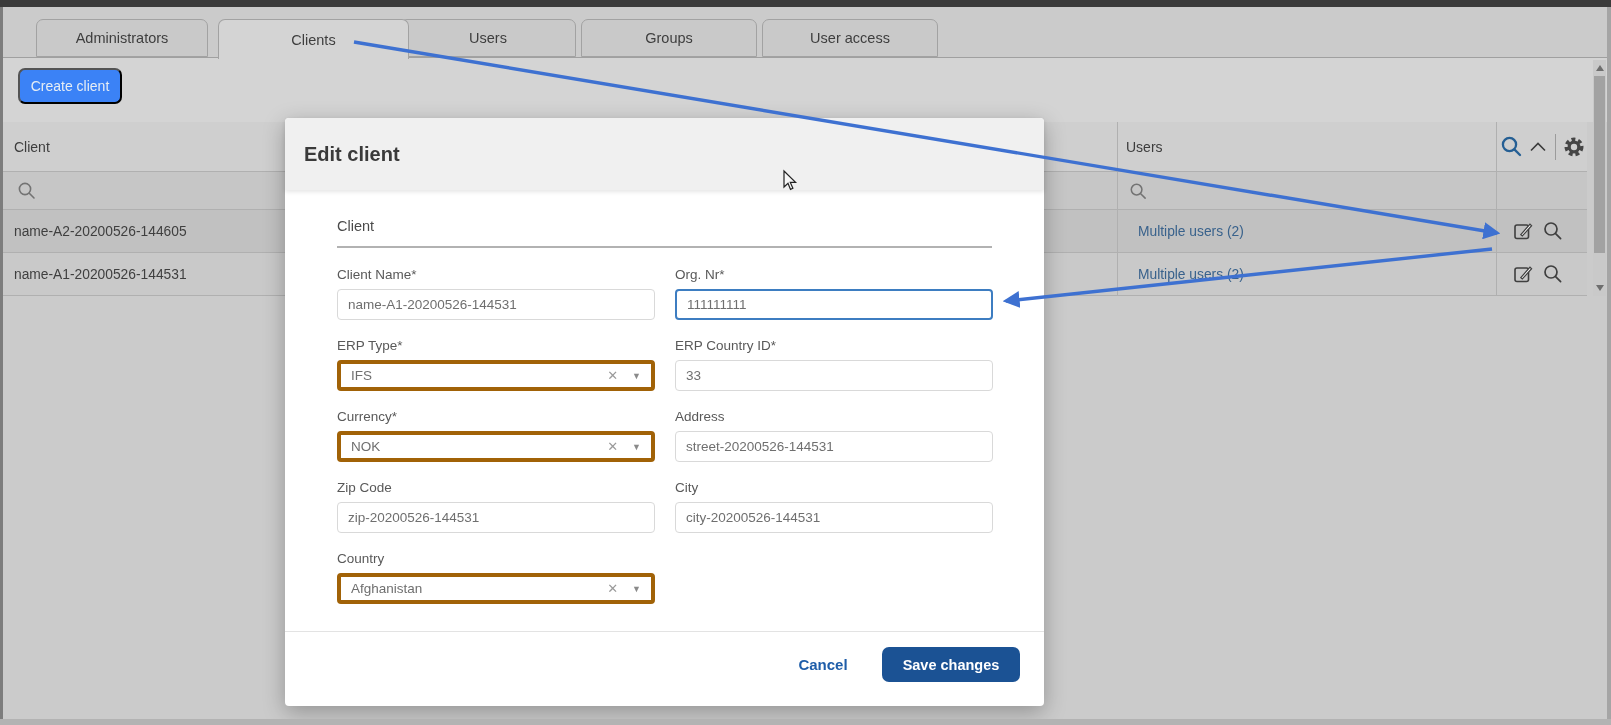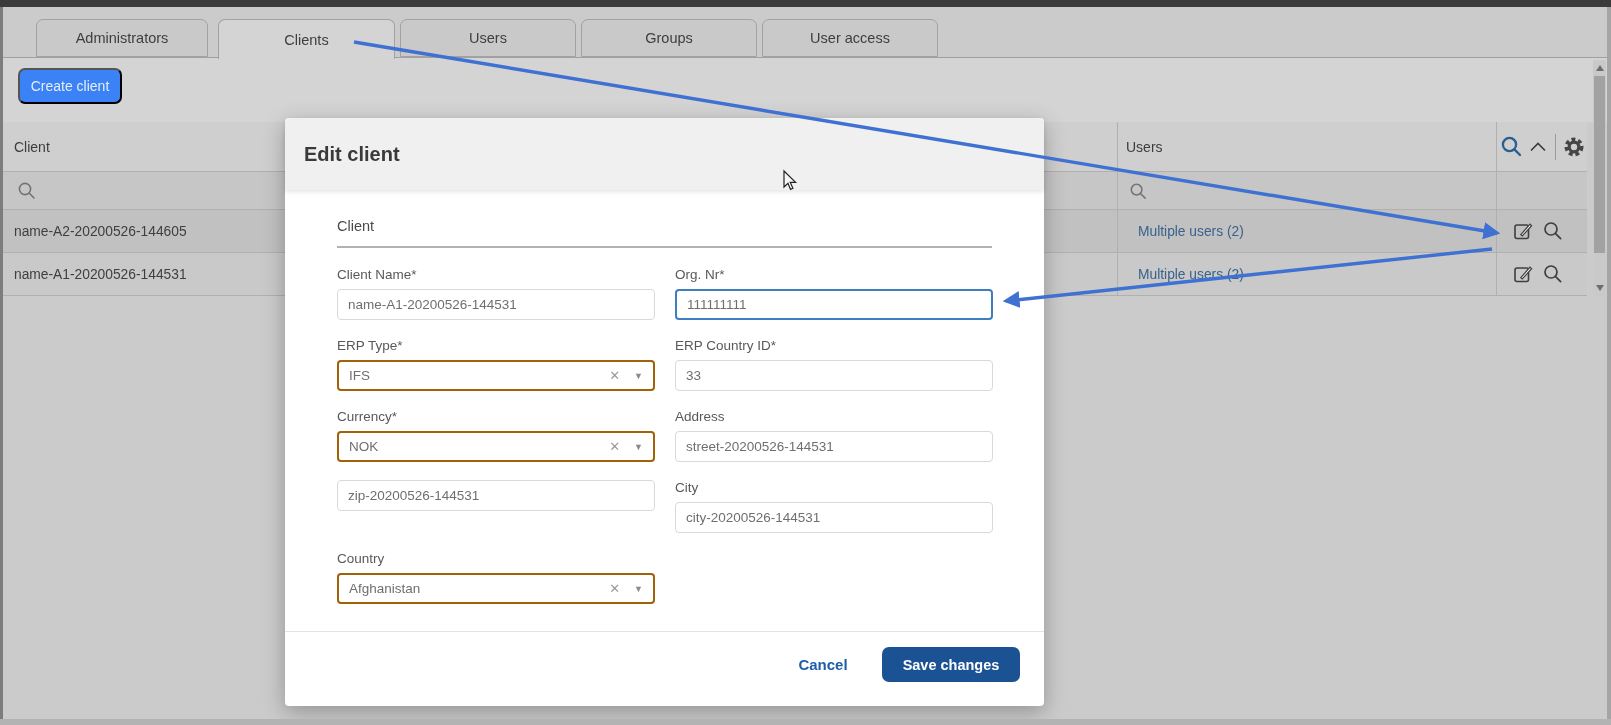--- a/index.html
+++ b/index.html
@@ -12,21 +12,21 @@
   .frame-right  { position:absolute; right:0; top:7px; width:4px; height:718px; background:#a5a5a5; z-index:60; }
   .frame-bottom { position:absolute; left:0; bottom:0; width:1611px; height:6px; background:#b3b3b3; z-index:60; }
 
   
   .tabbar-line { position:absolute; left:3px; top:57px; width:1604px; height:1px; background:#a0a0a0; z-index:1; }
   .tab { position:absolute; top:19px; height:38px; background:#c9c9c9; border:1px solid #a2a2a2;
          border-radius:7px 7px 0 0; display:flex; align-items:center; justify-content:center;
          font-size:14.5px; color:#3e3e3e; cursor:pointer; z-index:2;margin-left:20px; }
   .tab.active { background:#d4d4d4; height:40px; border-bottom:none; z-index:3; }
   .tab-administrators { left:16px;  width:172px; }
-  .tab-clients        { left:198px; width:177px; }
+  .tab-clients        { left:198px; width:191px; }
   .tab-users          { left:380px; width:176px; }
   .tab-groups         { left:561px; width:176px; }
   .tab-useraccess     { left:742px; width:176px; }
 
   .toolbar-strip { position:absolute; left:3px; top:58px; width:1604px; height:64px; background:#d4d4d4; z-index:1; }
   .btn-create { position:absolute; left:18px; top:68px; width:104px; height:36px; border-radius:7px;
                 background:#3b82f6; color:#e6edf4; font-size:14px; display:flex; align-items:center;
                 justify-content:center; z-index:2; cursor:pointer; }
 
   
@@ -64,21 +64,21 @@
                  font-size:20px; font-weight:bold; color:#3a3a3a; }
   .section-title { position:absolute; left:52px; top:100px; font-size:14.5px; color:#4a4a4a; }
   .section-divider { position:absolute; left:52px; top:128px; width:655px; height:2px; background:#b2b2b2; }
 
   .form-grid { position:absolute; left:52px; top:149px; width:656px; display:grid;
                grid-template-columns:318px 318px; column-gap:20px; row-gap:18px; }
   .field label { display:block; height:18px; margin-bottom:4px; font-size:13.5px; color:#595959; }
   .field input { width:318px; height:31px; border:1px solid #d9d9d9; border-radius:4px; background:#fff;
                  padding:0 10px; font-size:13.5px; color:#6f6f6f; font-family:"Liberation Sans",sans-serif; outline:none; }
   .field input.focused { border:2px solid #3d7dc1; }
-  .select-box { width:318px; height:31px; border:2px solid #a16207; border-radius:4px; background:#fff;
+  .select-box { width:318px; height:31px; border:4px solid #a16207; border-radius:4px; background:#fff;
                 display:flex; align-items:center; padding:6px 10px; font-size:13.5px; color:#6f6f6f; cursor:pointer; }
   .select-box .val { flex:1; }
   .select-box .clear { color:#9a9a9a; font-size:13px; margin-right:14px; cursor:pointer; }
   .select-box .caret { color:#8a8a8a; font-size:9px; cursor:pointer; }
 
   .footer-divider { position:absolute; left:0; top:513px; width:759px; height:1px; background:#e3e3e3; }
   .btn-cancel { position:absolute; left:505px; top:529px; width:66px; height:35px; display:flex; align-items:center;
                 justify-content:center; color:#1e5da9; font-weight:bold; font-size:15px; cursor:pointer; }
   .btn-save { position:absolute; left:597px; top:529px; width:138px; height:35px; border-radius:7px; background:#1b5294;
               color:#ffffff; font-weight:bold; font-size:14.5px; display:flex; align-items:center; justify-content:center; cursor:pointer; }
@@ -237,20 +237,21 @@
         <span class="val">NOK</span>
         <span class="clear">✕</span>
         <span class="caret">▼</span>
       </div>
     </div>
     <div class="field">
       <label>Address</label>
       <input readonly="" value="street-20200526-144531" style="">
     </div>
     <div class="field">
+      <label>Zip Code</label>
       <input readonly="" value="zip-20200526-144531" style="">
     </div>
     <div class="field">
       <label>City</label>
       <input readonly="" value="city-20200526-144531" style="">
     </div>
     <div class="field">
       <label>Country</label>
       <div class="select-box">
         <span class="val">Afghanistan</span>

